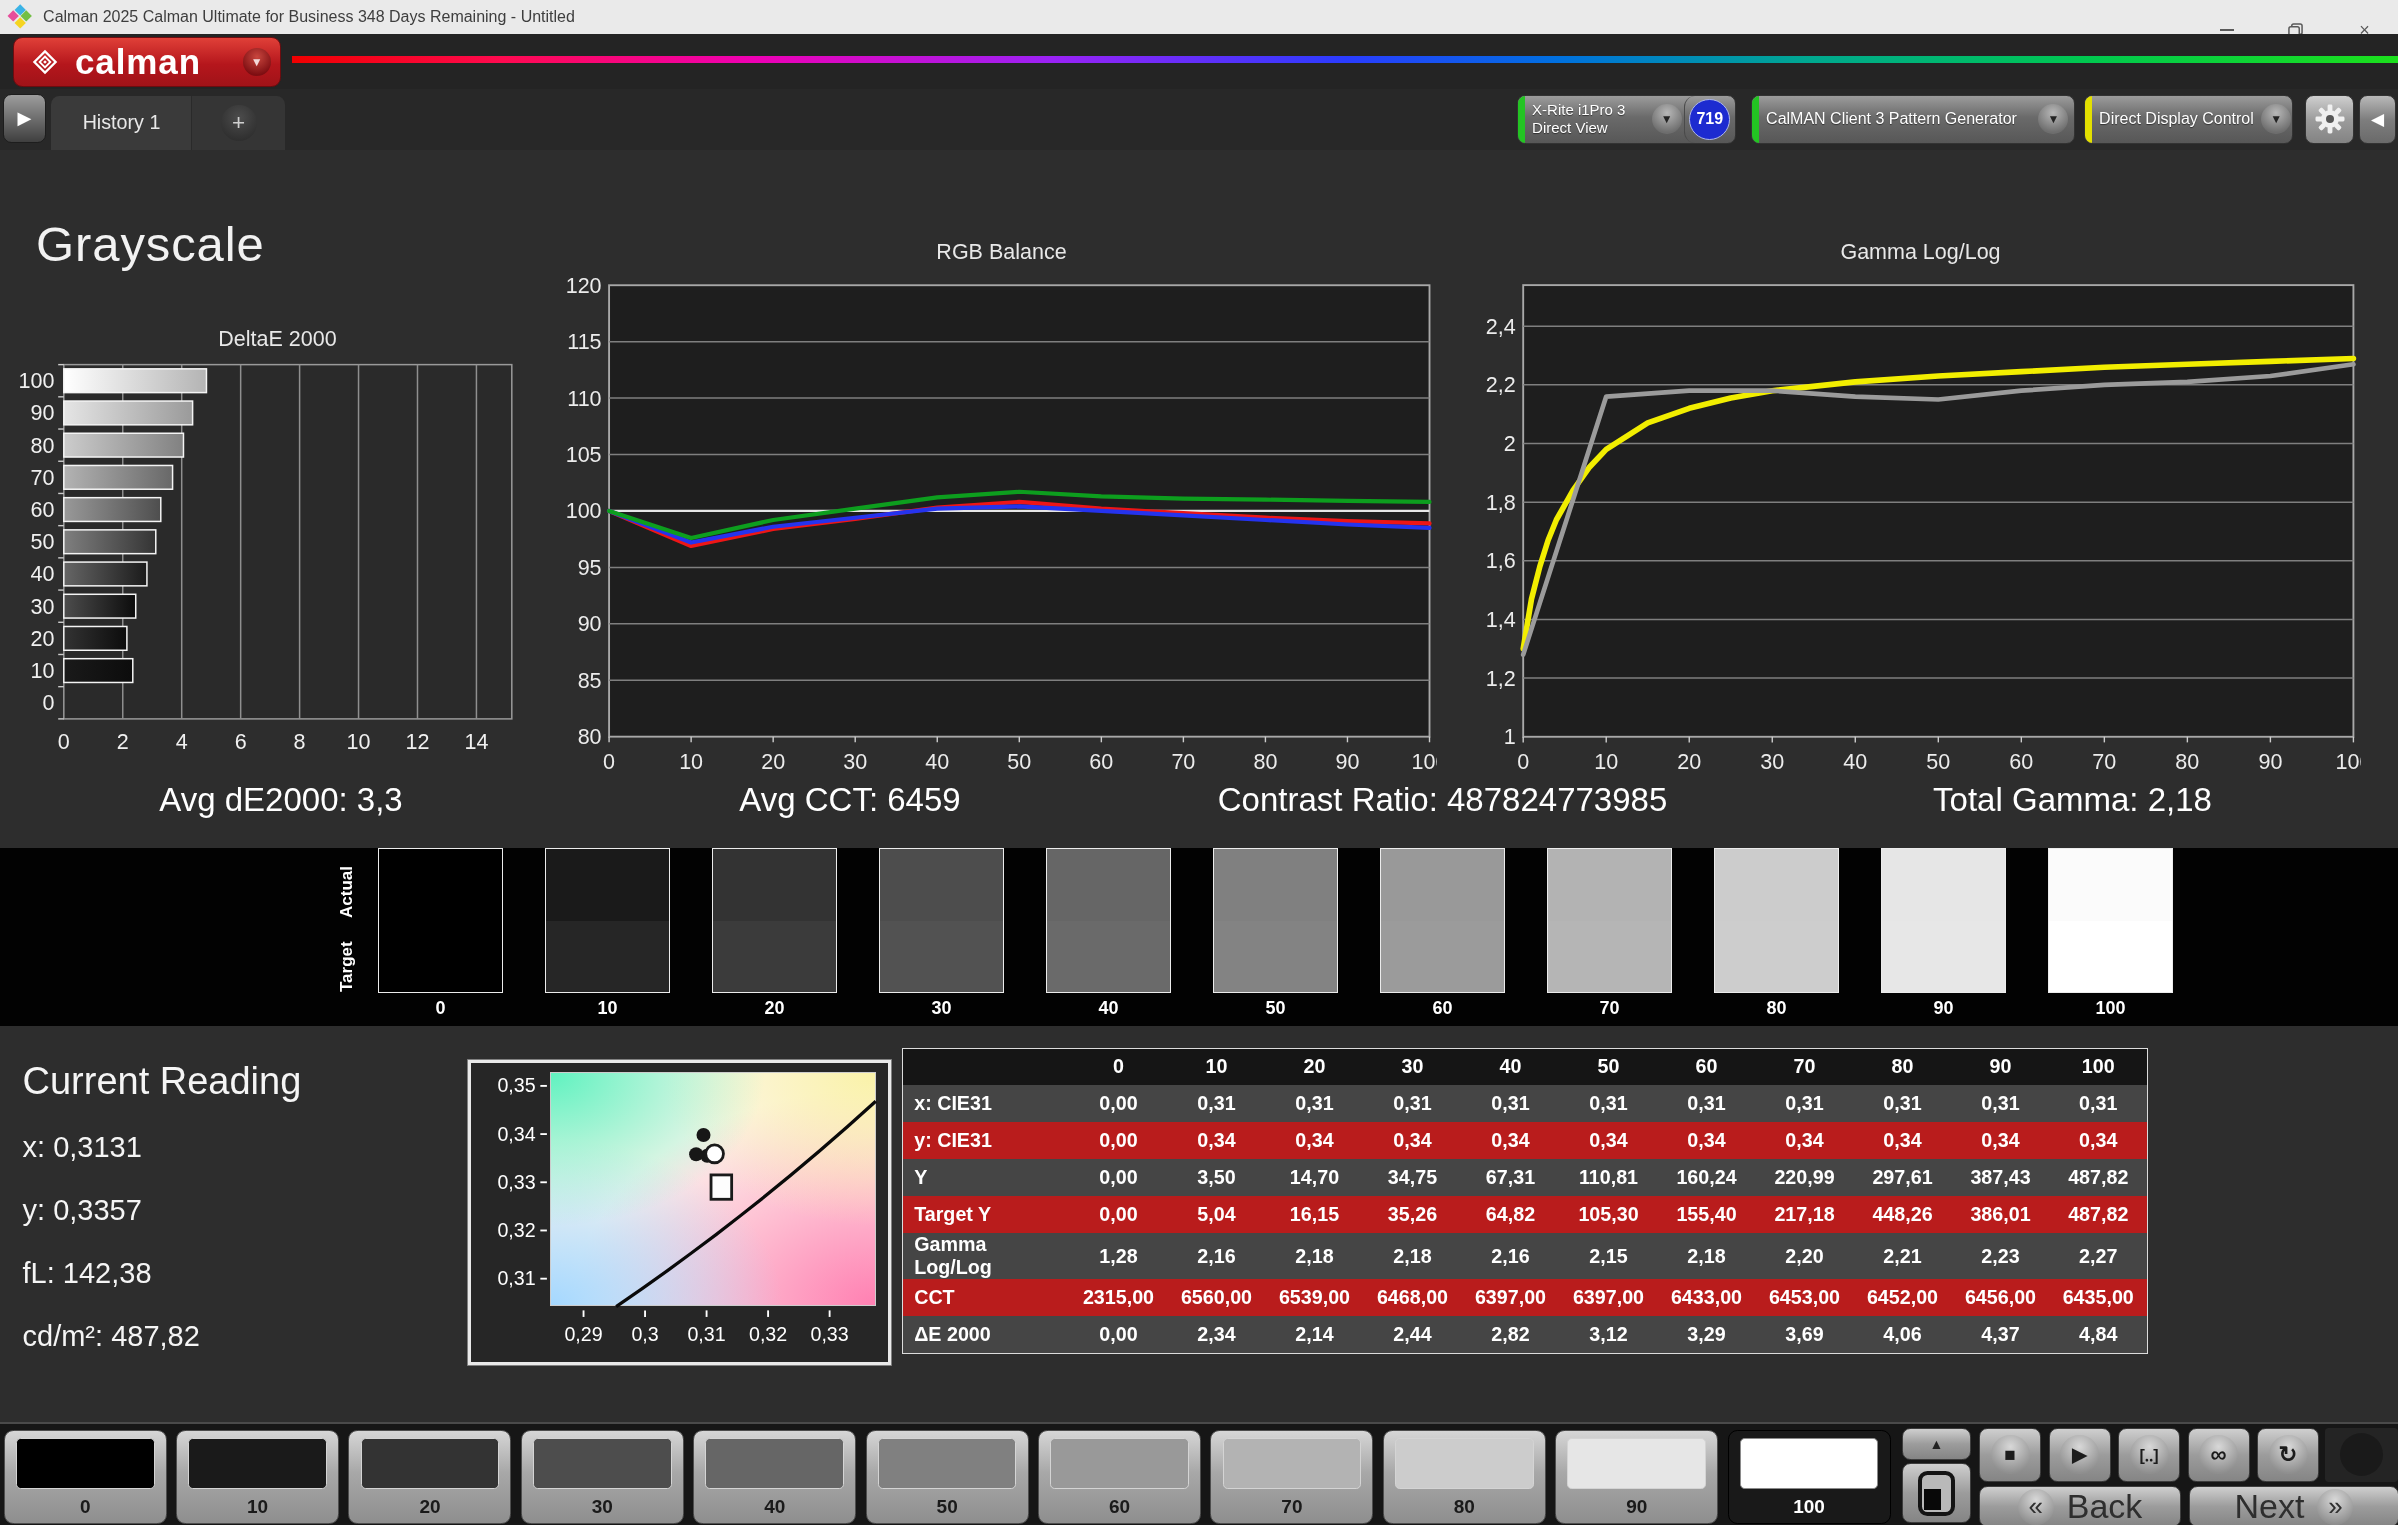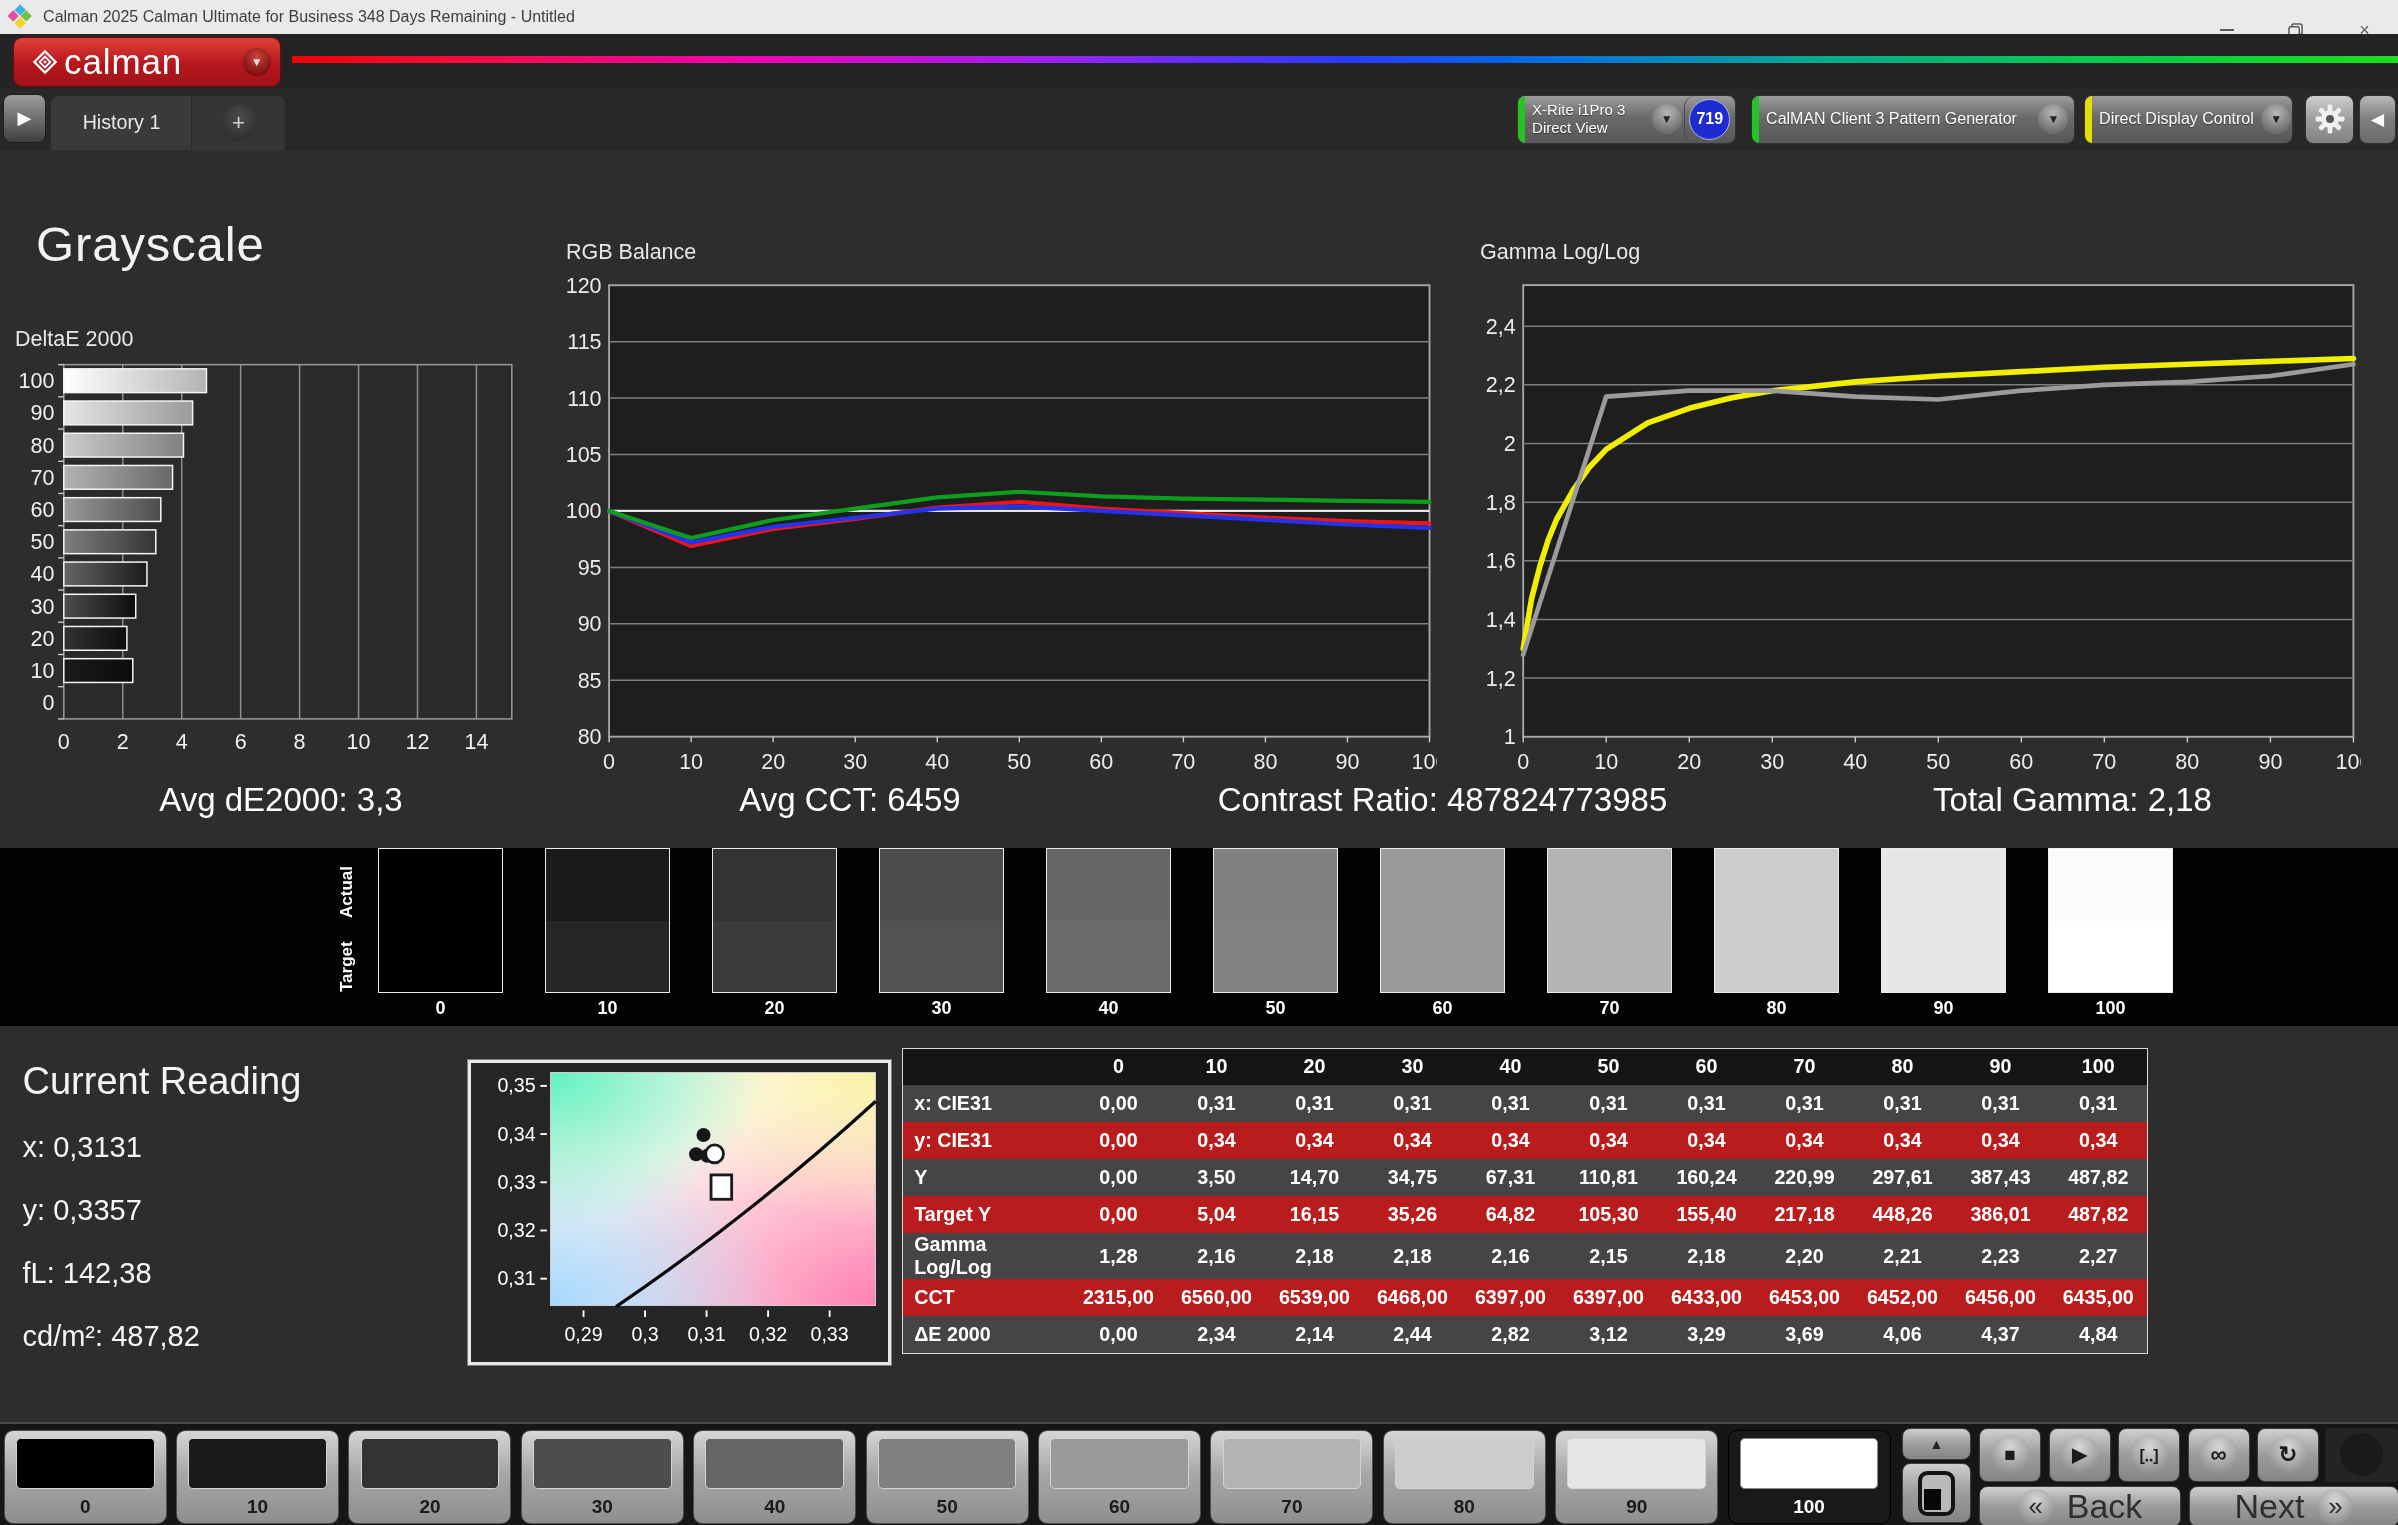--- a/index.html
+++ b/index.html
@@ -14,21 +14,21 @@
   .win-controls { margin-left:auto; display:flex; height:100%; }
   .win-btn { width:58px; height:100%; display:flex; align-items:center; justify-content:center; color:#5a5a5a; font-size:18px; cursor:default; }
   .min-glyph { display:block; width:14px; height:1.9px; background:#5a5a5a; }
 
   
   .brandbar { position:absolute; top:34px; left:0; right:0; height:55px; background:#242424; }
   .logo-box { position:absolute; left:13px; top:2.8px; width:268px; height:50px; border-radius:9.4px;
               background:linear-gradient(#e04038,#b5161c 55%,#a01318); border:0.9px solid #6d0c0f;
               display:flex; align-items:center; padding:0 9.4px; }
   .logo-dia { margin-left:5.6px; }
-  .logo-text { color:#fff; font-size:35px; font-weight:normal; letter-spacing:0.9px; margin-left:3px; }
+  .logo-text { color:#fff; font-size:35px; font-weight:bold; letter-spacing:0.9px; margin-left:14px; }
   .logo-caret { margin-left:auto; width:28px; height:28px; border-radius:50%;
                 background:radial-gradient(circle at 50% 32%,#c9463e,#7e0e12 75%);
                 display:flex; align-items:center; justify-content:center; color:#f3d9d9; font-size:12px; }
   .rainbow { position:absolute; left:292px; right:0; top:21.5px; height:7.5px;
              background:linear-gradient(90deg,#f00000 0%,#ff0a50 10%,#ee00b4 22%,#9b22f5 36%,#2a3cff 50%,#0070e0 60%,#00a890 72%,#00c850 85%,#1ce01c 100%); }
 
   
   .navbar { position:absolute; top:89px; left:0; right:0; height:61px; background:#282828; }
   .nav-expander { position:absolute; left:2.8px; top:4.7px; width:43px; height:49px; border-radius:8.4px;
                   background:linear-gradient(#9d9d9d,#3f3f3f); border:0.9px solid #1d1d1d;
@@ -56,21 +56,21 @@
   .dctl-dd { left:2084px; width:209px; }
   .sq-btn { position:absolute; top:5.6px; height:49px; border-radius:8.4px; border:0.9px solid #333;
             background:linear-gradient(#cfcfcf,#9c9c9c 50%,#838383); display:flex; align-items:center; justify-content:center; }
   .gear-btn { left:2305px; width:49px; }
   .collapse-btn { left:2359px; width:37px; color:#fff; font-size:17px; background:linear-gradient(#b9b9b9,#7e7e7e 50%,#6a6a6a); }
 
   
   .main { position:absolute; top:158px; left:0; right:0; height:698px; }
   .page-title { position:absolute; left:36px; top:58px; font-size:49px; font-weight:normal; color:#f2f2f2; letter-spacing:0.9px; }
   .chart { position:absolute; }
-  .chart-title { text-align:left; color:#e8e8e8; font-size:21.5px; height:32px; }
+  .chart-title { text-align:center; color:#e8e8e8; font-size:21.5px; height:32px; }
   .c1 { left:15px; top:169px; width:525px; }
   .c2 { left:566px; top:82px; width:871px; }
   .c3 { left:1480px; top:82px; width:881px; }
   .stats-row { position:absolute; top:623px; left:0; right:0; display:flex; }
   .stat { font-size:33px; color:#fff; text-align:center; white-space:nowrap; }
   .stat:nth-child(1){ width:562px; } .stat:nth-child(2){ width:576px; }
   .stat:nth-child(3){ width:609px; } .stat:nth-child(4){ width:651px; }
 
   
   .swatch-strip { position:absolute; top:848px; left:0; right:0; height:178px; background:#020202; }

